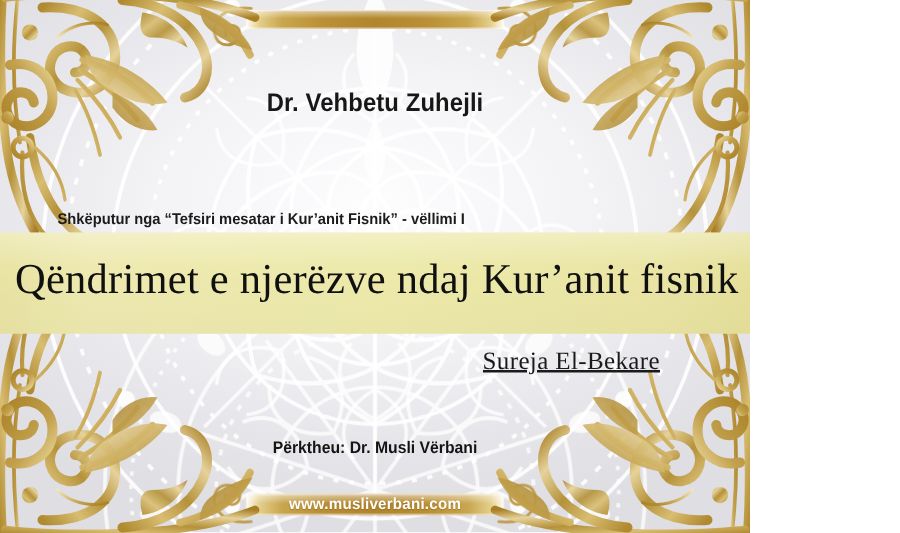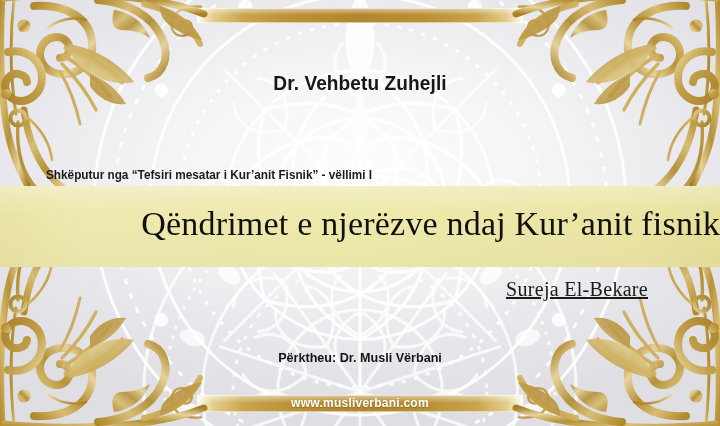--- a/index.html
+++ b/index.html
@@ -1,20 +1,20 @@
 <!DOCTYPE html>
 <html><head>
 <meta charset="utf-8">
 <style>
   html,body{margin:0;padding:0;background:#fff;}
   body{font-family:"Liberation Sans",sans-serif;}
 
   #cover{
     position:relative;
-    width:720px;height:426px;
+    width:600px;height:426px;
     overflow:hidden;
     background:
       radial-gradient(ellipse 70% 60% at 50% 38%, #fdfdfe 0%, #f3f3f6 42%, #e6e6ea 75%, #dedee3 100%);
   }
 
   
   .mandala{
     position:absolute;
     left:50%;top:205px;
     transform:translate(-50%,-50%);
@@ -104,22 +104,22 @@
     left:0;right:0;top:186px;height:81px;
     background:linear-gradient(90deg,#e9e4a3 0%,#eee9b0 12%,#edeaab 50%,#eae5a4 88%,#e6e09b 100%);
   }
   .band::before{
     content:"";position:absolute;left:0;top:0;width:100%;height:100%;
     background:linear-gradient(180deg,rgba(255,255,255,.30),rgba(255,255,255,0) 35%,rgba(0,0,0,.02));
   }
 
   .title{
     position:absolute;
-    left:0;right:0;top:205px;
-    text-align:right;
+    left:12px;right:0;top:205px;
+    text-align:left;
     font-family:"Liberation Serif",serif;
     font-size:34px;
     color:#101010;
     letter-spacing:.2px;
     white-space:nowrap;
   }
 
   .surah{
     position:absolute;
     right:72px;top:278px;

